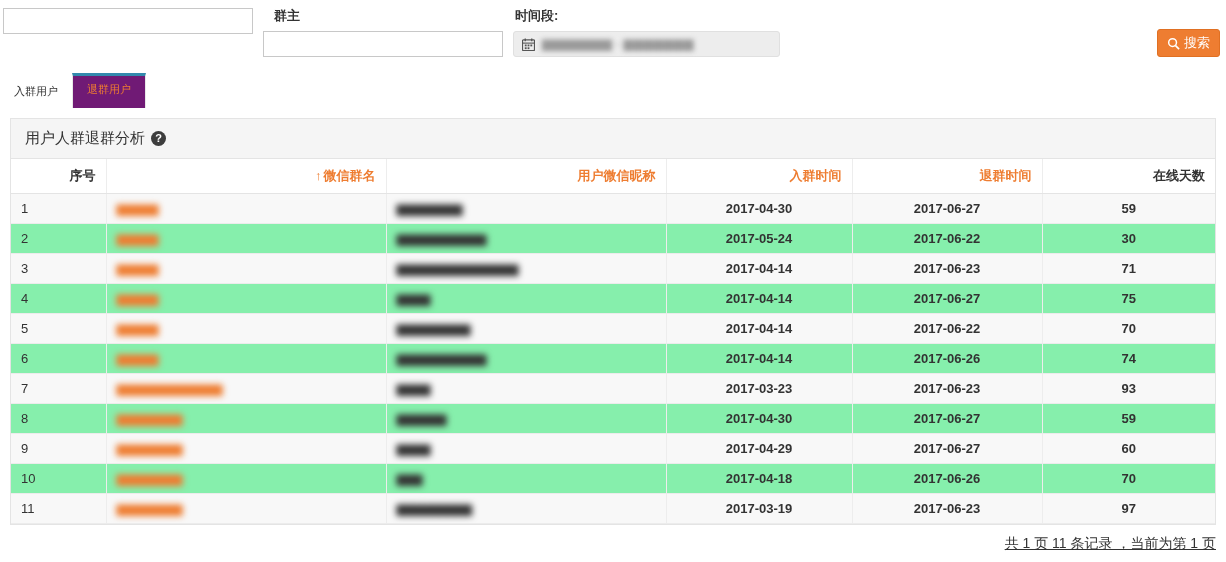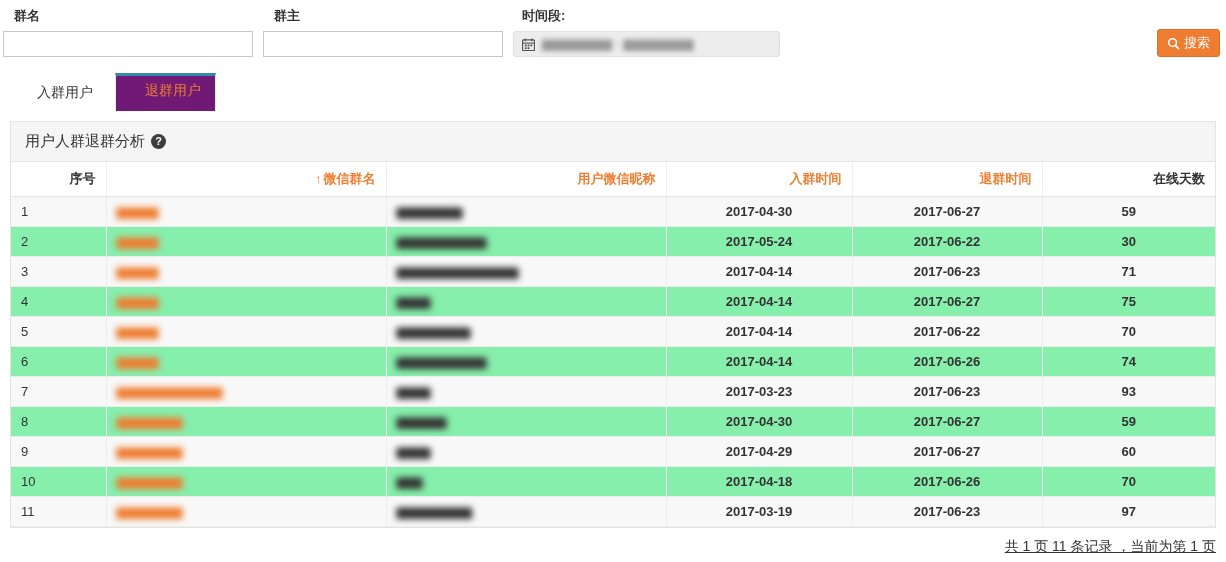--- a/index.html
+++ b/index.html
@@ -19,21 +19,21 @@
     gap: 10px;
   }
   .filter-col { display: flex; flex-direction: column; }
   .filter-label {
     font-weight: bold;
     font-size: 13px;
     color: #333;
     margin: 0 0 8px 11px;
     line-height: 15px;
   }
-  .filter-label.no-indent { margin-left: 9px; }
+  .filter-label.no-indent { margin-left: 2px; }
   .control {
     height: 26px;
     border: 1px solid #c8c8c8;
     background: #fff;
     font-size: 13px;
     line-height: 24px;
     padding: 0 8px;
     color: #333;
     outline: none;
   }
@@ -83,26 +83,25 @@
     border-radius: 3px;
     font-size: 13px;
     padding: 0 9px;
     display: flex; align-items: center; gap: 4px;
     cursor: pointer;
   }
 
   
   .tabs { display: flex; margin-top: 16px; align-items: stretch; }
   .tab {
-    padding: 8px 14px 9px 29px;
-    font-size: 14px;
+    padding: 8px 14px 9px 14px;
+    font-size: 11px;
     color: #333;
     cursor: pointer;
     border-top: 3px solid transparent;
-    margin-left: 8px;
   }
   .tab.active {
     color: #ee7d31;
     background: #701a75;
     border-top: 3px solid #3289ad;
     border-left: 1px solid #e8e8e8;
     border-right: 1px solid #e8e8e8;
     padding-top: 6px;
     font-family: Liberation Serif, serif;
   }
@@ -181,21 +180,20 @@
 
   .icon-svg { display: inline-block; vertical-align: middle; }
 </style>
 </head>
 <body>
 
 <div class="filter-bar">
 
 
   <div class="filter-col">
-    <span class="filter-label">群名</span>
     <input class="control input-group" type="text" value="" style="">
   </div>
 
   <div class="filter-col">
     <span class="filter-label">群主</span>
     <input class="control input-owner" type="text" value="" style="">
   </div>
 
   <div class="filter-col">
     <span class="filter-label no-indent">时间段:</span>

